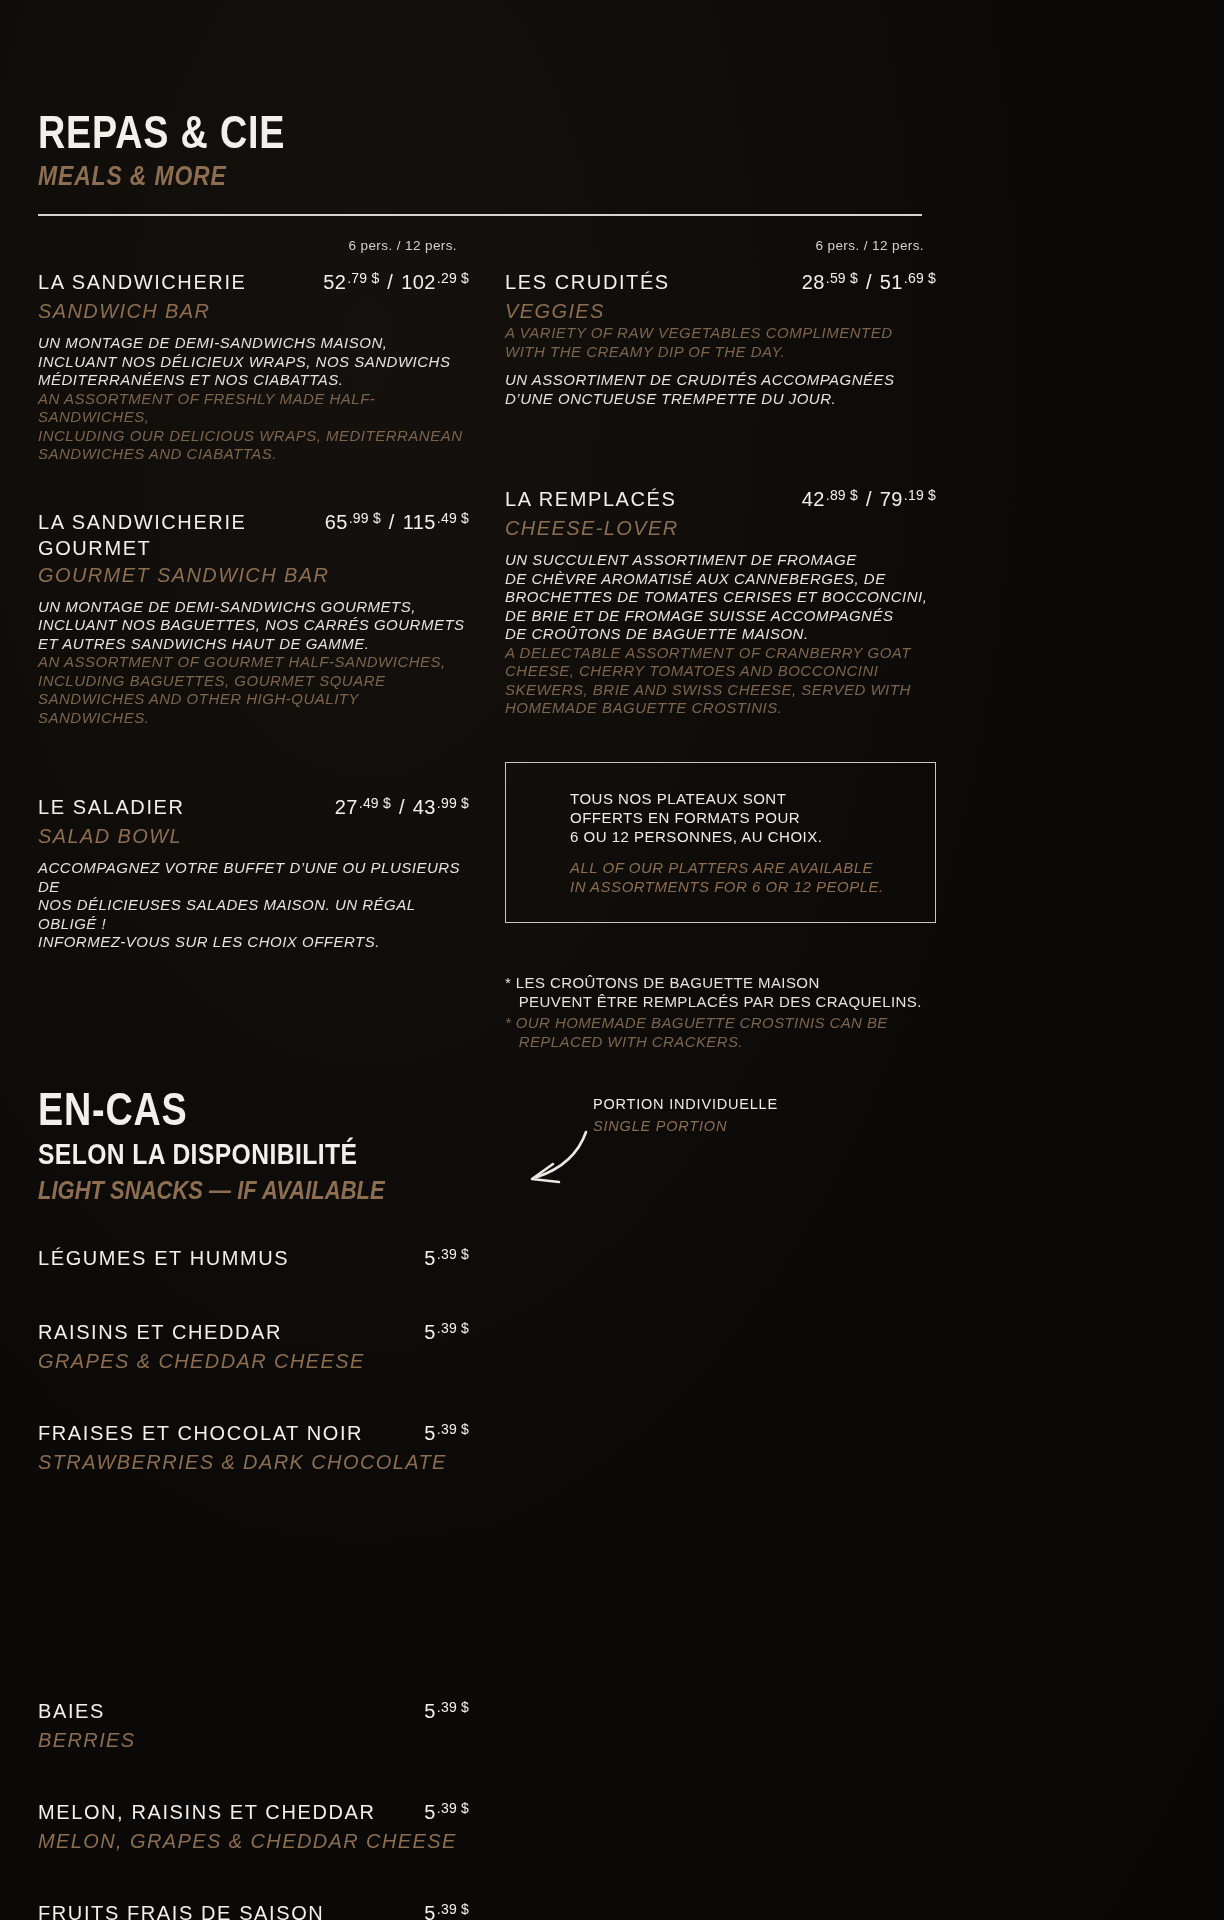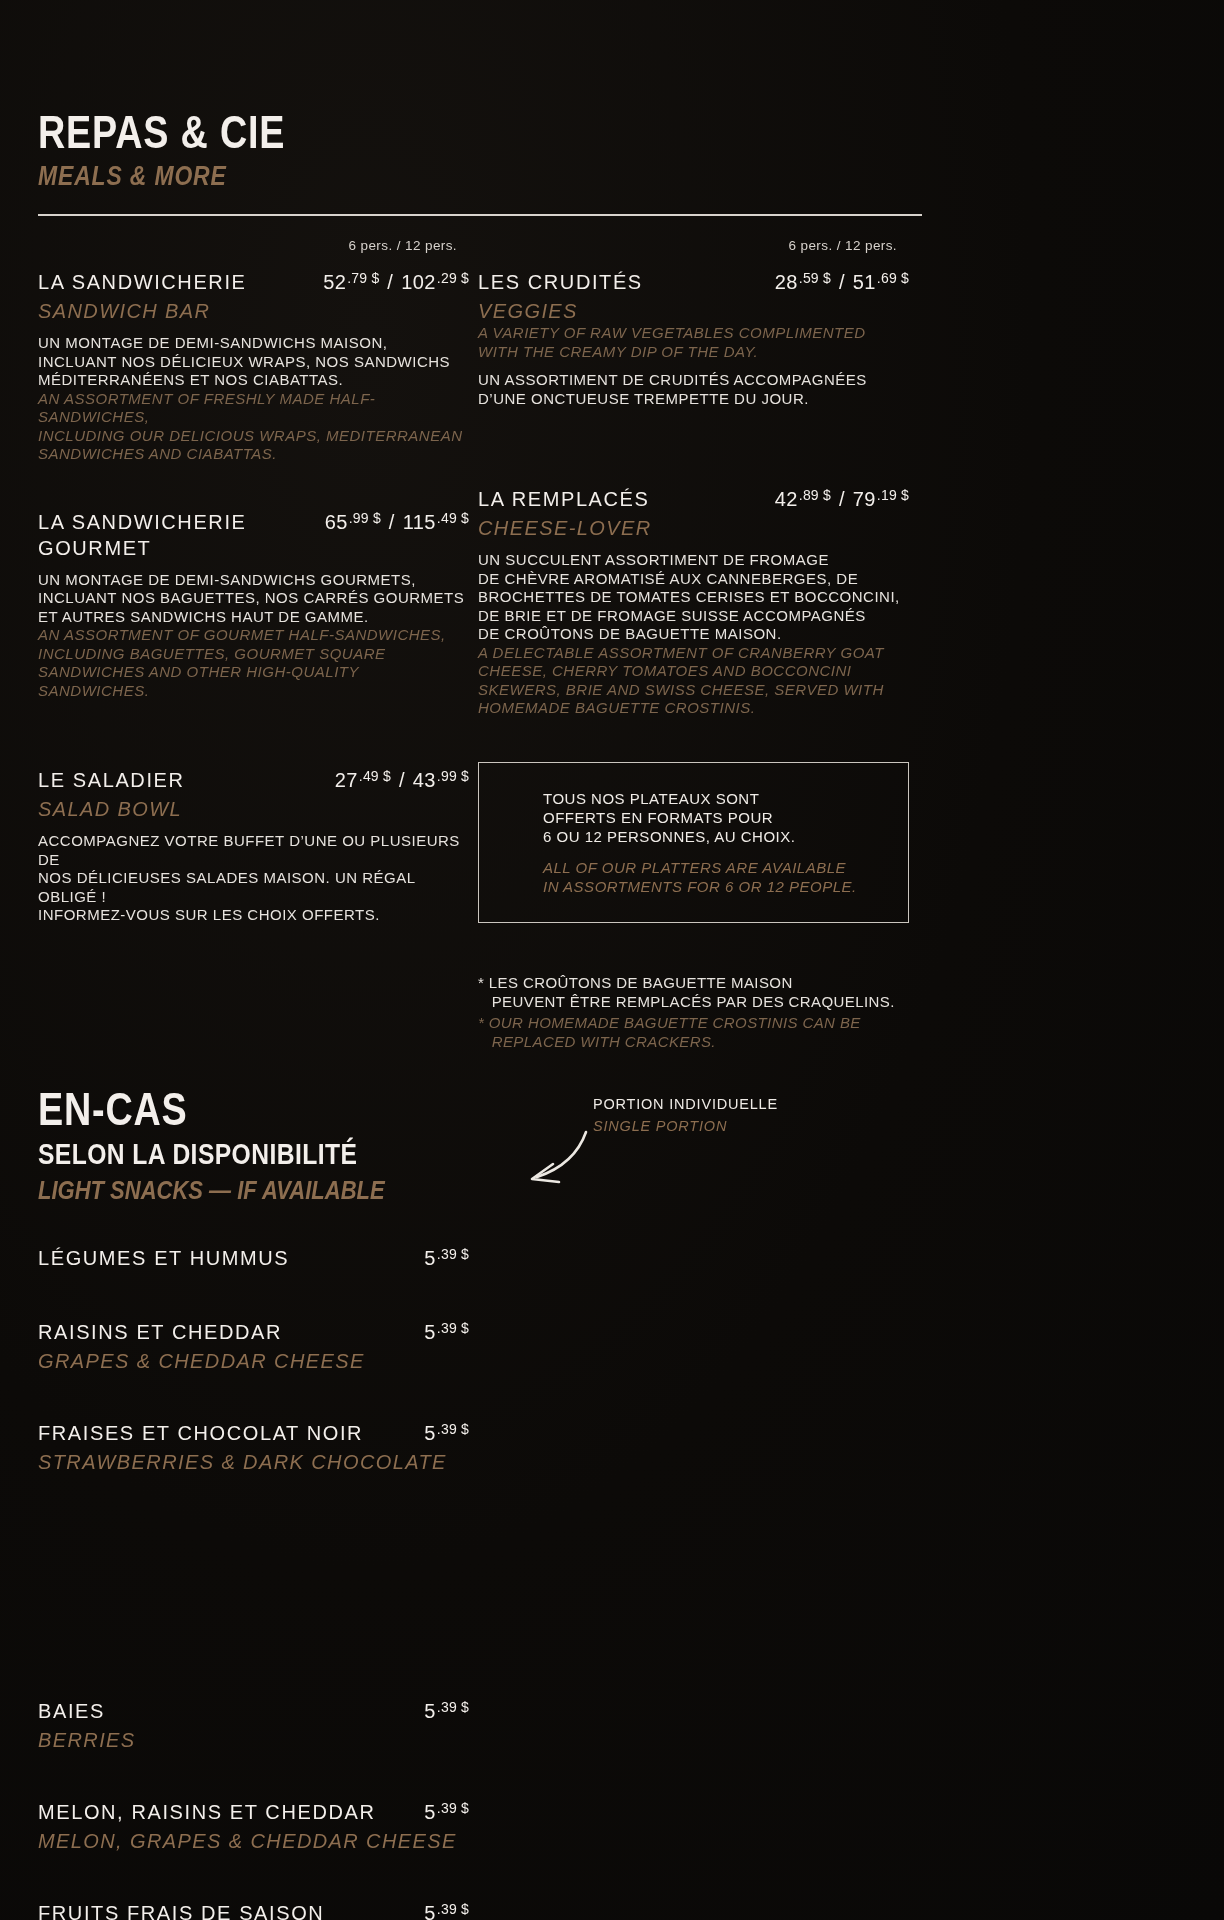--- a/index.html
+++ b/index.html
@@ -27,21 +27,21 @@
     transform:scaleX(0.82);transform-origin:left center;white-space:nowrap;
   }
   .page-subtitle{
     font-size:27px;font-style:italic;font-weight:700;color:var(--accent);
     letter-spacing:1px;line-height:32px;margin-top:4px;
     transform:scaleX(0.85);transform-origin:left center;white-space:nowrap;
   }
   .rule{height:2px;background:#d8d3cd;margin-top:22px;}
 
   
-  .platters{display:flex;gap:9px;margin-top:20px;}
+  .platters{display:flex;gap:36px;margin-top:20px;}
   .col{width:431px;flex:0 0 431px;}
   .serving{
     text-align:right;padding-right:12px;color:var(--muted);
     font-size:13.5px;letter-spacing:.4px;line-height:19px;margin-bottom:14px;
   }
   .item-head{display:flex;justify-content:space-between;align-items:flex-start;}
   .item-name{
     margin:0;font-size:20px;font-weight:400;letter-spacing:1.6px;
     line-height:26px;color:var(--text);white-space:pre-line;
   }
@@ -49,21 +49,21 @@
     line-height:26px;font-size:20px;color:var(--text);
     letter-spacing:.4px;white-space:nowrap;flex:0 0 auto;padding-left:8px;
   }
   .ps{font-size:14px;position:relative;top:-6px;letter-spacing:.2px;margin-left:1px;}
   .psep{margin:0 2px;}
   .item-sub{
     font-size:20px;font-style:italic;color:var(--accent);
     letter-spacing:1.4px;line-height:26px;margin-top:1px;
   }
   .desc{margin:10px 0 0;font-size:15px;line-height:18.5px;letter-spacing:.5px;white-space:pre-line;}
-  .desc.fr{color:#e7e3de;}
+  .desc.fr{color:#e7e3de;font-style:italic;}
   .desc.en{margin-top:0;font-style:italic;color:var(--accent-dim);}
   .g45{margin-bottom:45px;} .g67{margin-bottom:67px;}
   .g78{margin-bottom:78px;} .g40{margin-bottom:40px;}
 
   
   .notice{border:1px solid #cbc6bf;padding:26px 4px 26px 64px;margin-top:44px;}
   .notice p{margin:0;white-space:pre-line;font-size:15px;line-height:19px;letter-spacing:.5px;}
   .notice .nfr{color:#f0ece7;}
   .notice .nen{margin-top:12px;font-style:italic;color:var(--accent);}
 
@@ -121,20 +121,21 @@
 INCLUDING OUR DELICIOUS WRAPS, MEDITERRANEAN
 SANDWICHES AND CIABATTAS.</p>
         </article>
 
         <article class="item g67">
           <div class="item-head">
             <h2 class="item-name">LA SANDWICHERIE
 GOURMET</h2>
             <div class="item-price"><span class="pm">65</span><span class="ps">.99 $</span><span class="psep"> / </span><span class="pm">115</span><span class="ps">.49 $</span></div>
           </div>
+          <div class="item-sub">GOURMET SANDWICH BAR</div>
           <p class="desc fr">UN MONTAGE DE DEMI-SANDWICHS GOURMETS,
 INCLUANT NOS BAGUETTES, NOS CARRÉS GOURMETS
 ET AUTRES SANDWICHS HAUT DE GAMME.</p>
           <p class="desc en">AN ASSORTMENT OF GOURMET HALF-SANDWICHES,
 INCLUDING BAGUETTES, GOURMET SQUARE
 SANDWICHES AND OTHER HIGH-QUALITY SANDWICHES.</p>
         </article>
 
         <article class="item">
           <div class="item-head">

